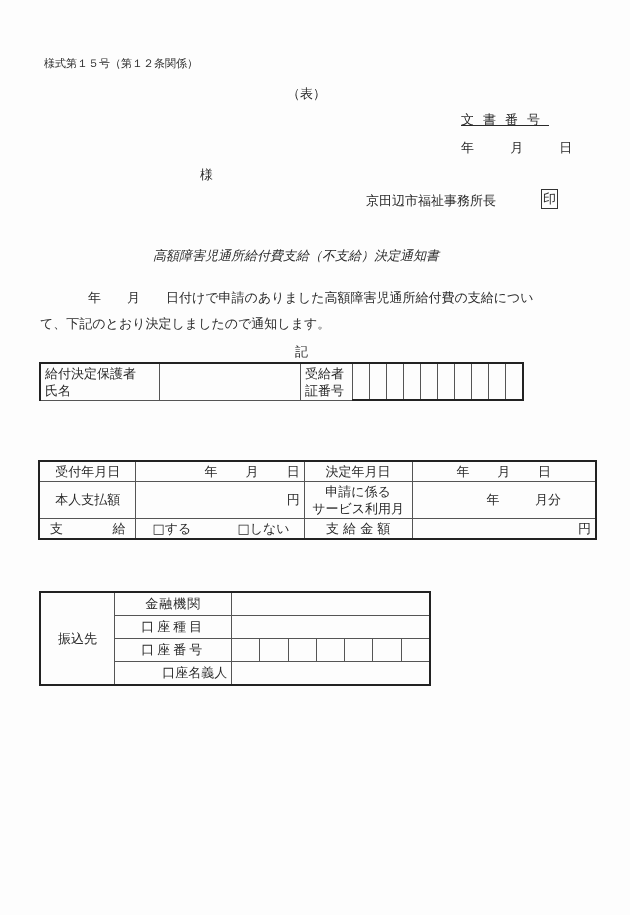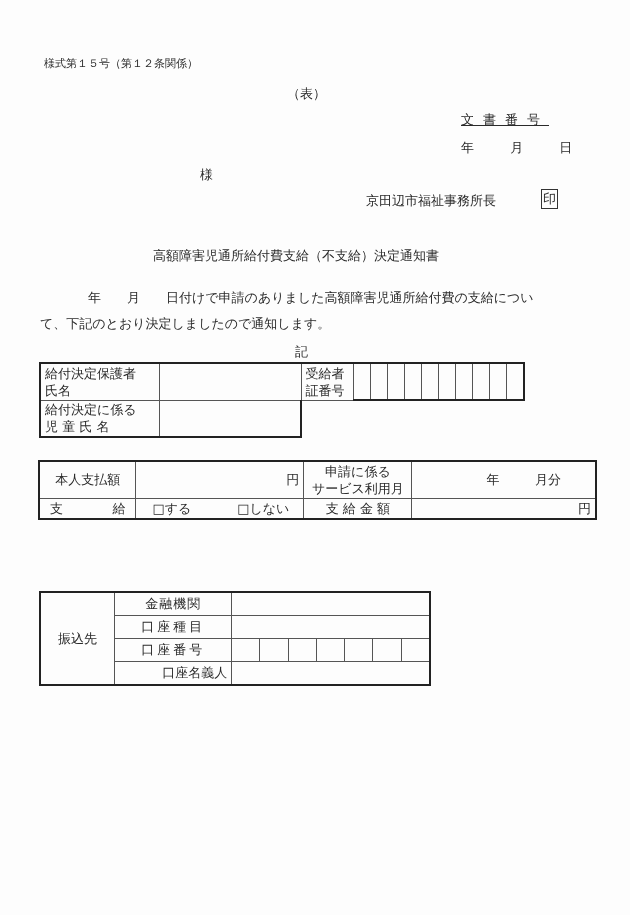--- a/index.html
+++ b/index.html
@@ -10,21 +10,21 @@
   }
   .abs { position: absolute; white-space: nowrap; }
   .form-no { left: 44px; top: 56px; font-size: 11px; }
   .omote { left: 287px; top: 85px; }
   .docnum { left: 461px; top: 111px; letter-spacing: 9px; text-decoration: underline; }
   .date { left: 461px; top: 139px; }
   .date span { display: inline-block; }
   .sama { left: 200px; top: 166px; }
   .office { left: 366px; top: 192px; }
   .seal { left: 541px; top: 189px; border: 1px solid #333; padding: 0 1px; line-height: 18px; }
-  .title { left: 153px; top: 247px; }
+  .title { left: 153px; top: 247px; font-style: italic; }
   .body1 { left: 88px; top: 289px; }
   .body2 { left: 40px; top: 315px; }
   .ki { left: 295px; top: 343px; }
 
   table { border-collapse: collapse; position: absolute; font-size: 13px; }
   td { border: 1px solid #555; padding: 0 4px; vertical-align: middle; }
   .thick { border: 2px solid #222; }
 
   
   #t1 { left: 39px; top: 362px; }
@@ -87,33 +87,43 @@
     <td class="cell10" style="border-top:2px solid #222;border-bottom:2px solid #222"></td>
     <td class="cell10" style="border-top:2px solid #222;border-bottom:2px solid #222"></td>
     <td class="cell10" style="border-top:2px solid #222;border-bottom:2px solid #222"></td>
     <td class="cell10" style="border-top:2px solid #222;border-bottom:2px solid #222"></td>
     <td class="cell10" style="border-top:2px solid #222;border-bottom:2px solid #222"></td>
     <td class="cell10" style="border-top:2px solid #222;border-bottom:2px solid #222"></td>
     <td class="cell10" style="border-top:2px solid #222;border-bottom:2px solid #222"></td>
     <td class="cell10" style="border-top:2px solid #222;border-bottom:2px solid #222"></td>
     <td class="cell10" style="border-top:2px solid #222;border-bottom:2px solid #222;border-right:2px solid #222"></td>
   </tr>
-  <tr>
-    <td class="lbl-left" style="border-left:2px solid #222;border-bottom:2px solid #222">
-      <div>給付決定に係る</div>
-      <div>児 童 氏 名</div>
-    </td>
-    <td class="blank1" style="border-bottom:2px solid #222;border-right:2px solid #222"></td>
-    <td colspan="11" style="border:none"></td>
-  </tr>
 </tbody>
   </table>
 
 <table id="t2" class="thick">
   <tbody>
+      <tr>
+    <td class="c1">受付年月日</td>
+    <td class="c2">
+      <div class="spread" style="padding-left:64px">
+        <span>年</span>
+        <span>月</span>
+        <span>日</span>
+      </div>
+    </td>
+    <td class="c3">決定年月日</td>
+    <td class="c4">
+      <div class="spread" style="padding:0 40px">
+        <span>年</span>
+        <span>月</span>
+        <span>日</span>
+      </div>
+    </td>
+  </tr>
   <tr>
     <td class="c1" style="height:36px">本人支払額</td>
     <td class="c2" style="text-align:right">
       <span>円</span>
     </td>
     <td class="c3" style="line-height:17px">
       <div>申請に係る</div>
       <div>サービス利用月</div>
     </td>
     <td class="c4">

